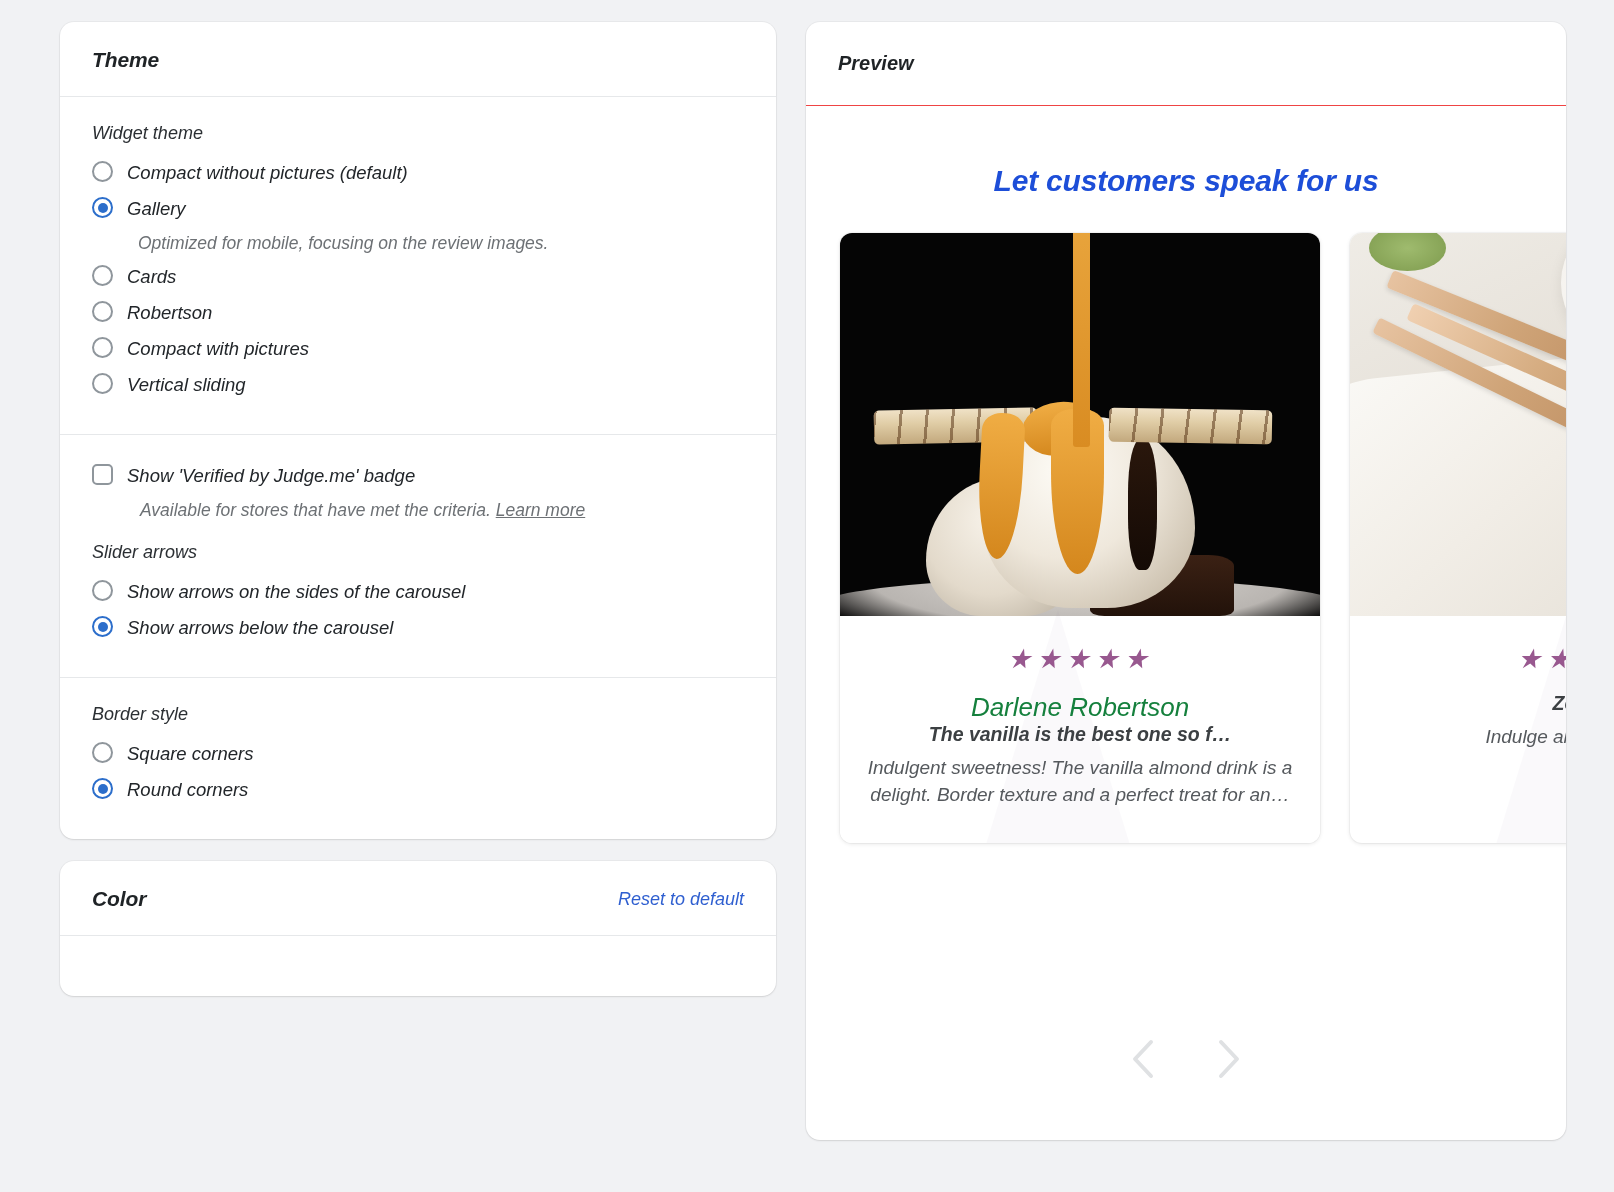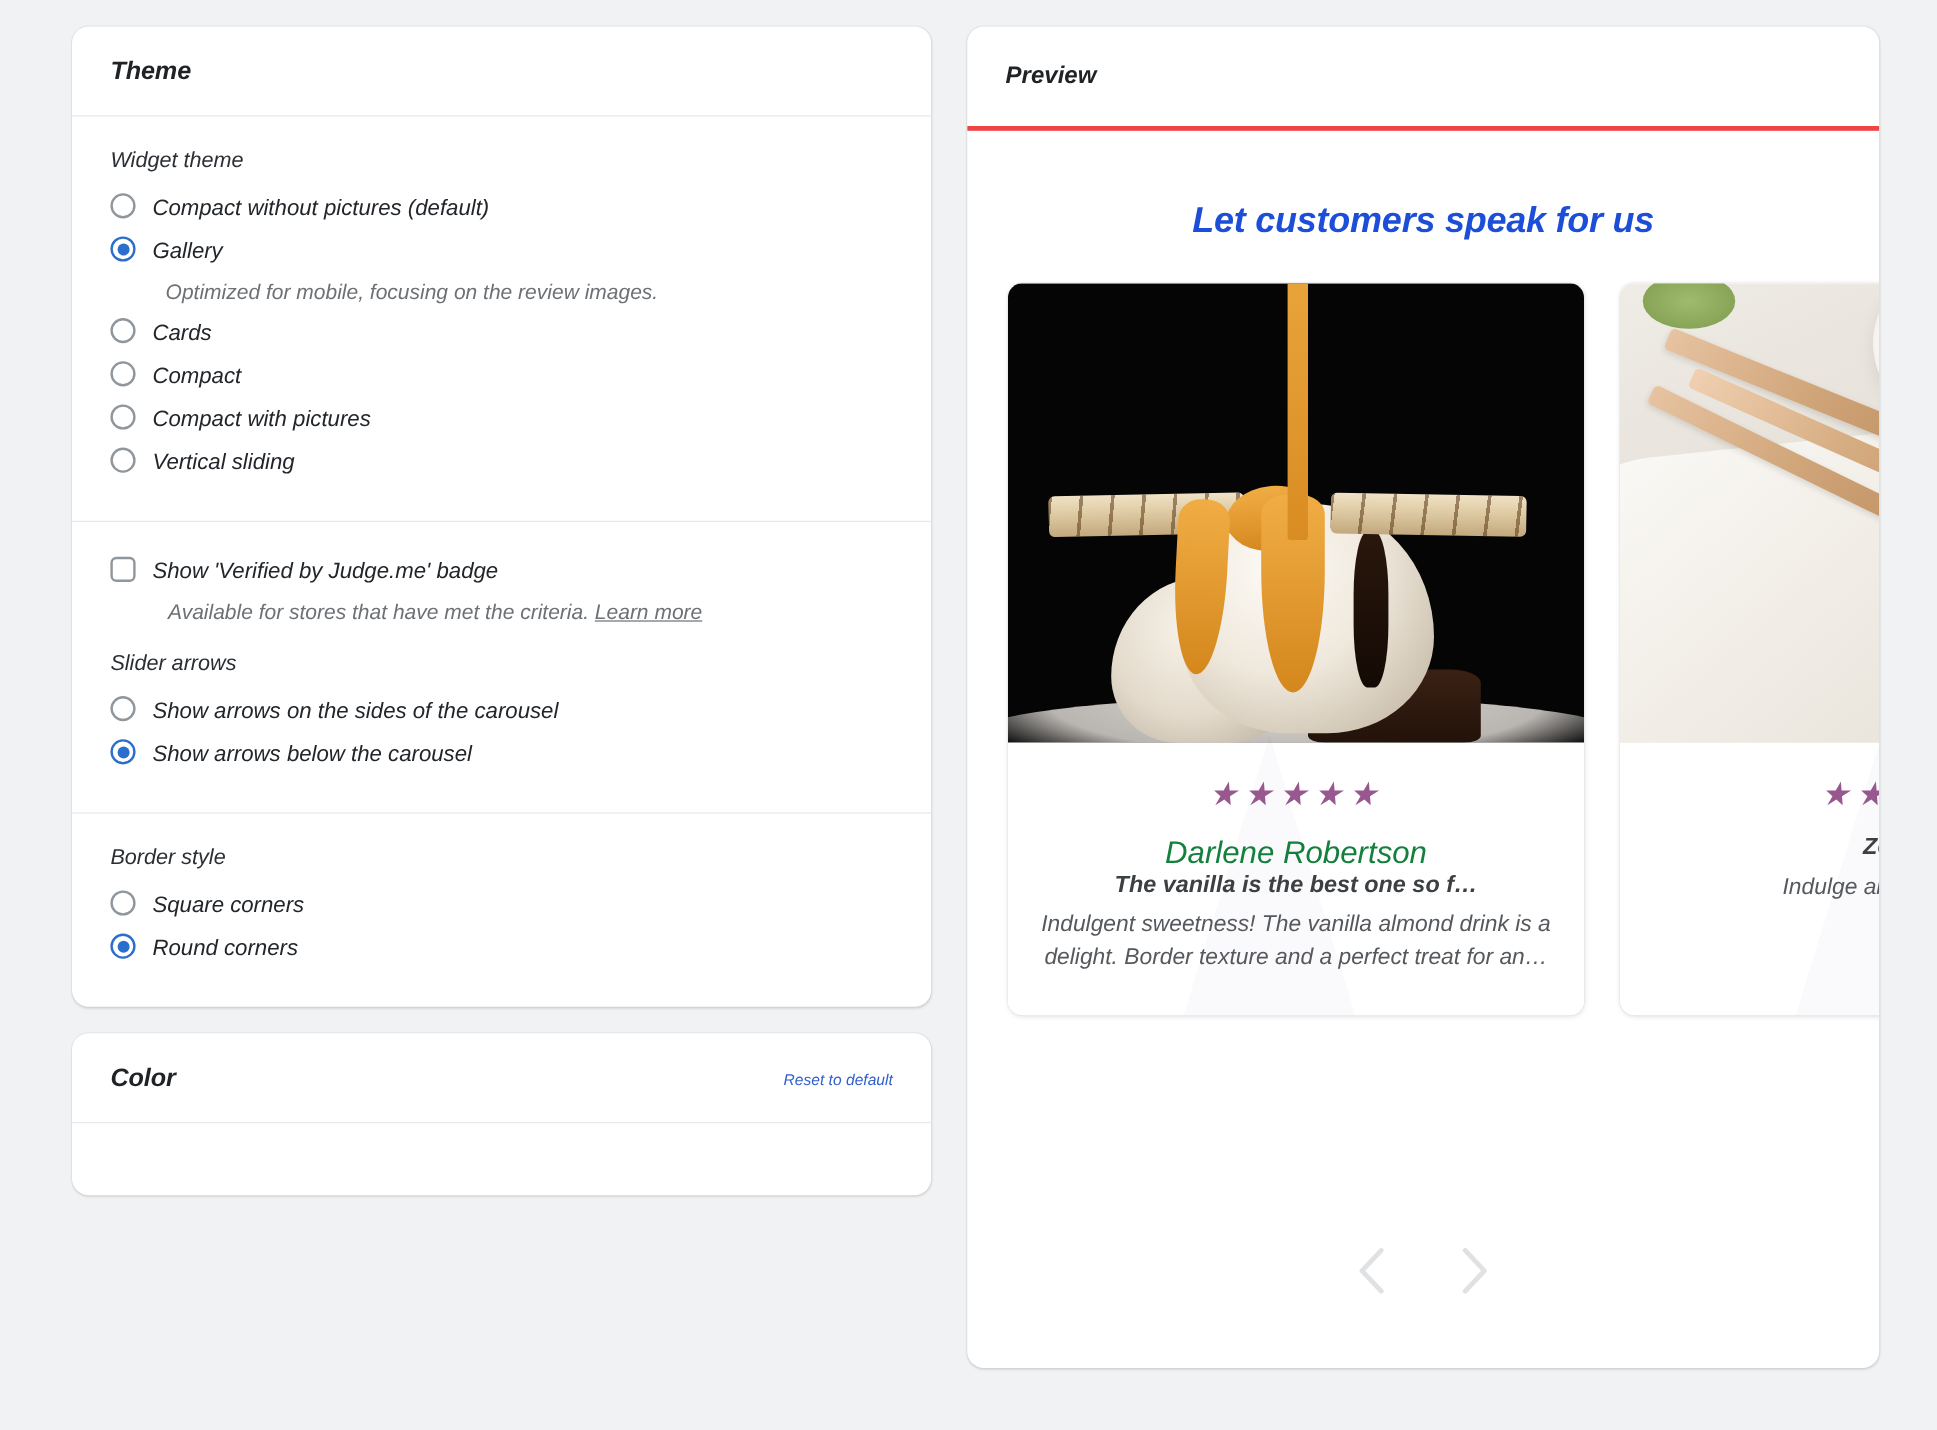--- a/index.html
+++ b/index.html
@@ -46,21 +46,21 @@
     align-items: center;
     justify-content: space-between;
   }
   .card-title {
     font-size: 21px;
     font-weight: 700;
     color: #1f2326;
     letter-spacing: -0.1px;
   }
   .reset-link {
-    font-size: 13px;
+    font-size: 18px;
     color: #2f5fd0;
     text-decoration: none;
     cursor: pointer;
   }
 
   .section {
     padding: 26px 32px 28px 32px;
   }
   .section + .section { border-top: 1px solid #e6e8ea; }
 
@@ -140,21 +140,21 @@
     width: 760px;
     flex: 0 0 760px;
   }
   .preview-card {
     height: 1118px;
     display: flex;
     flex-direction: column;
   }
   .preview-header {
     padding: 30px 32px 30px 32px;
-    border-bottom: 4px solid #ef4444;
+    border-bottom: 1px solid #ef4444;
     font-size: 20px;
     font-weight: 700;
     color: #1f2326;
   }
   .preview-body {
     flex: 1;
     position: relative;
     overflow: hidden;
     padding-top: 58px;
   }
@@ -418,21 +418,21 @@
         </div>
         <div class="helper">Optimized for mobile, focusing on the review images.</div>
 
         <div class="opt-row">
           <span class="radio"></span>
           <span class="opt-label">Cards</span>
         </div>
 
         <div class="opt-row">
           <span class="radio"></span>
-          <span class="opt-label">Compact</span>
+          <span class="opt-label">Robertson</span>
         </div>
 
         <div class="opt-row">
           <span class="radio"></span>
           <span class="opt-label">Compact with pictures</span>
         </div>
 
 
         <div class="opt-row">
           <span class="radio"></span>

